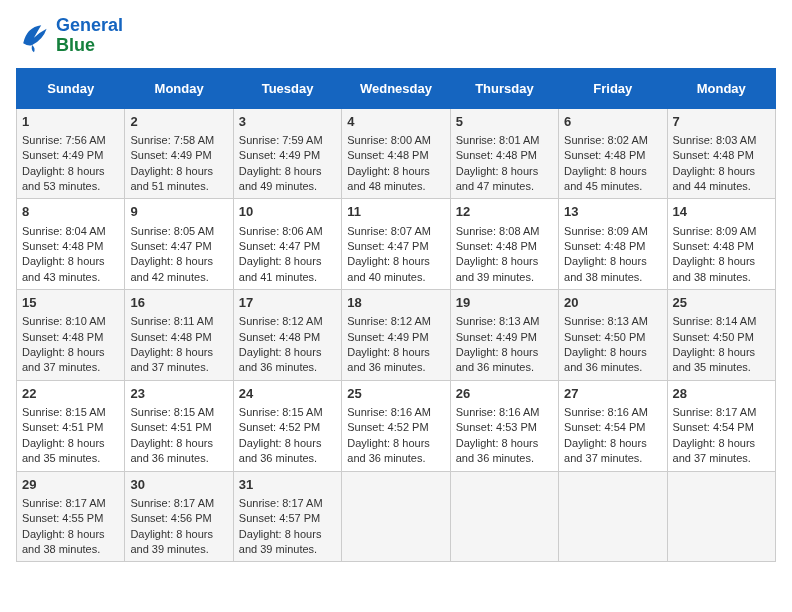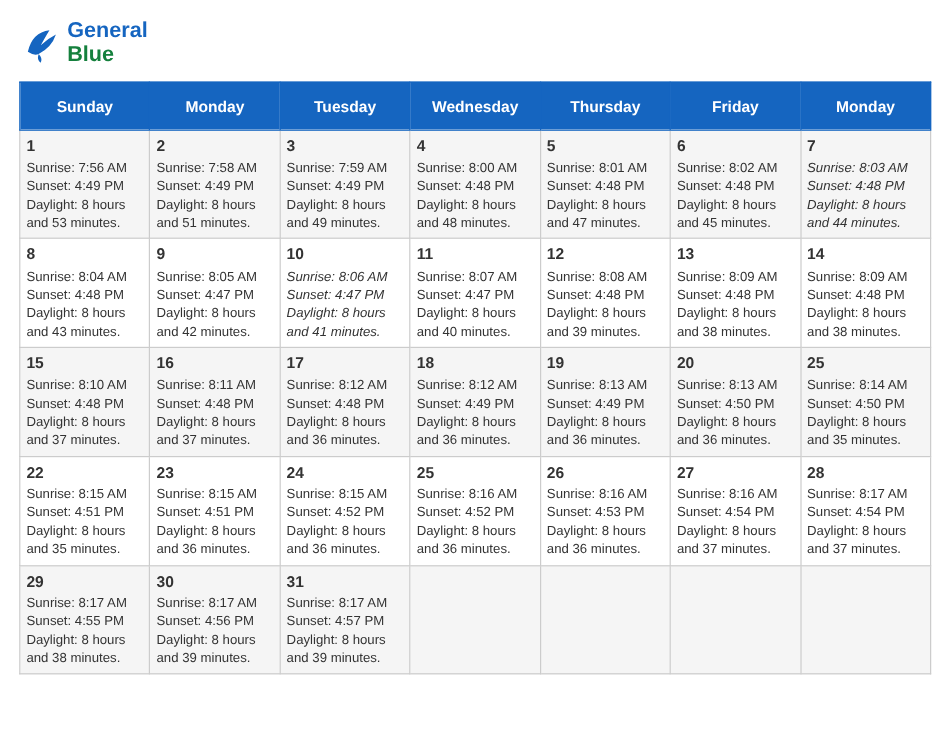--- a/index.html
+++ b/index.html
@@ -137,35 +137,35 @@
 Daylight: 8 hours
 and 48 minutes.</span></td>
         <td><span class="day-num">5</span><span class="day-info" style="white-space: pre-line;">Sunrise: 8:01 AM
 Sunset: 4:48 PM
 Daylight: 8 hours
 and 47 minutes.</span></td>
         <td><span class="day-num">6</span><span class="day-info" style="white-space: pre-line;">Sunrise: 8:02 AM
 Sunset: 4:48 PM
 Daylight: 8 hours
 and 45 minutes.</span></td>
-        <td><span class="day-num">7</span><span class="day-info" style="white-space: pre-line; font-style: italic;">Sunrise: 8:03 AM
+        <td><span class="day-num">7</span><span class="day-info" style="white-space: pre-line;">Sunrise: 8:03 AM
 Sunset: 4:48 PM
 Daylight: 8 hours
 and 44 minutes.</span></td>
       </tr>
       <tr>
         <td><span class="day-num">8</span><span class="day-info" style="white-space: pre-line;">Sunrise: 8:04 AM
 Sunset: 4:48 PM
 Daylight: 8 hours
 and 43 minutes.</span></td>
         <td><span class="day-num">9</span><span class="day-info" style="white-space: pre-line; text-align: center;">Sunrise: 8:05 AM
 Sunset: 4:47 PM
 Daylight: 8 hours
 and 42 minutes.</span></td>
-        <td><span class="day-num">10</span><span class="day-info" style="white-space: pre-line; font-style: italic;">Sunrise: 8:06 AM
+        <td><span class="day-num">10</span><span class="day-info" style="white-space: pre-line;">Sunrise: 8:06 AM
 Sunset: 4:47 PM
 Daylight: 8 hours
 and 41 minutes.</span></td>
         <td><span class="day-num">11</span><span class="day-info" style="white-space: pre-line;">Sunrise: 8:07 AM
 Sunset: 4:47 PM
 Daylight: 8 hours
 and 40 minutes.</span></td>
         <td><span class="day-num">12</span><span class="day-info" style="white-space: pre-line;">Sunrise: 8:08 AM
 Sunset: 4:48 PM
 Daylight: 8 hours

